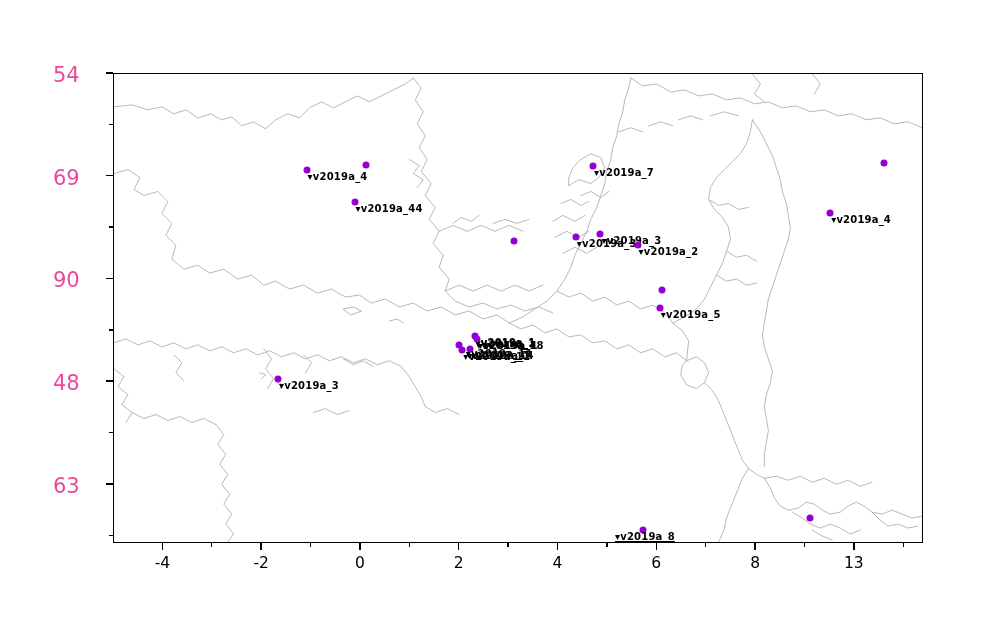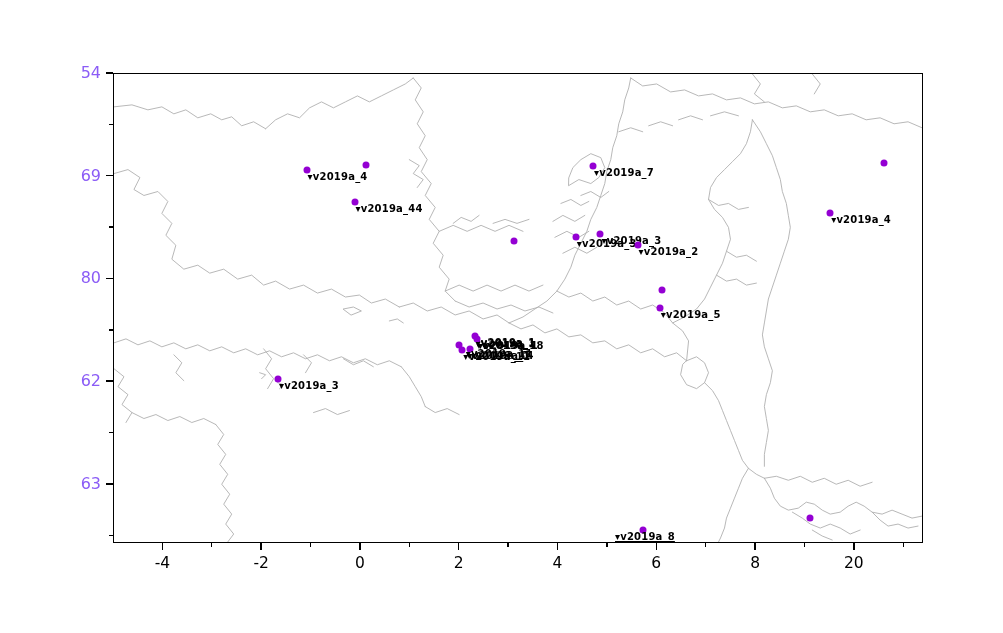--- a/index.html
+++ b/index.html
@@ -44,23 +44,22 @@
     overflow: hidden;
   }
   #map-svg {
     position: absolute;
     left: 0; top: 0;
     width: 100%;
     height: 100%;
   }
   .tick-label-y {
     position: absolute;
-    text-align: right;
-    font-size: 16px;
-    color: #8b5cf6;
+    font-size: 21px;
+    color: #ec4899;
     white-space: nowrap;
   }
   .tick-label-x {
     position: absolute;
     text-align: center;
     font-size: 15.5px;
     color: #000000;
     white-space: nowrap;
   }
   .tick-mark {
@@ -216,23 +215,23 @@
         <div class="point-label" style="left: 351.671px; top: 274.268px;">▾v2019a_11</div>
         <div class="point-label" style="left: 352.659px; top: 276.322px;">▾v2019a_14</div>
       </div>
 
   </div>
 
   <div id="ticks-layer">
       <div class="tick-mark" style="left: 106px; top: 483.229px; width: 7px; height: 1.4px;"></div>
       <div class="tick-label-y" style="left: 53px; top: 473.929px; width: 48px;">63</div>
       <div class="tick-mark" style="left: 106px; top: 380.497px; width: 7px; height: 1.4px;"></div>
-      <div class="tick-label-y" style="left: 53px; top: 371.197px; width: 48px;">62</div>
+      <div class="tick-label-y" style="left: 53px; top: 371.197px; width: 48px;">48</div>
       <div class="tick-mark" style="left: 106px; top: 277.764px; width: 7px; height: 1.4px;"></div>
-      <div class="tick-label-y" style="left: 53px; top: 268.464px; width: 48px;">80</div>
+      <div class="tick-label-y" style="left: 53px; top: 268.464px; width: 48px;">90</div>
       <div class="tick-mark" style="left: 106px; top: 175.032px; width: 7px; height: 1.4px;"></div>
       <div class="tick-label-y" style="left: 53px; top: 165.732px; width: 48px;">69</div>
       <div class="tick-mark" style="left: 106px; top: 72.3px; width: 7px; height: 1.4px;"></div>
       <div class="tick-label-y" style="left: 53px; top: 63px; width: 48px;">54</div>
       <div class="tick-mark" style="left: 109px; top: 534.595px; width: 4px; height: 1.4px;"></div>
       <div class="tick-mark" style="left: 109px; top: 431.863px; width: 4px; height: 1.4px;"></div>
       <div class="tick-mark" style="left: 109px; top: 329.131px; width: 4px; height: 1.4px;"></div>
       <div class="tick-mark" style="left: 109px; top: 226.398px; width: 4px; height: 1.4px;"></div>
       <div class="tick-mark" style="left: 109px; top: 123.666px; width: 4px; height: 1.4px;"></div>
       <div class="tick-mark" style="left: 161.69px; top: 543px; width: 1.4px; height: 7px;"></div>
@@ -243,21 +242,21 @@
       <div class="tick-label-x" style="left: 329.951px; top: 554px; width: 60px;">0</div>
       <div class="tick-mark" style="left: 458.032px; top: 543px; width: 1.4px; height: 7px;"></div>
       <div class="tick-label-x" style="left: 428.732px; top: 554px; width: 60px;">2</div>
       <div class="tick-mark" style="left: 556.812px; top: 543px; width: 1.4px; height: 7px;"></div>
       <div class="tick-label-x" style="left: 527.512px; top: 554px; width: 60px;">4</div>
       <div class="tick-mark" style="left: 655.593px; top: 543px; width: 1.4px; height: 7px;"></div>
       <div class="tick-label-x" style="left: 626.293px; top: 554px; width: 60px;">6</div>
       <div class="tick-mark" style="left: 754.373px; top: 543px; width: 1.4px; height: 7px;"></div>
       <div class="tick-label-x" style="left: 725.073px; top: 554px; width: 60px;">8</div>
       <div class="tick-mark" style="left: 853.154px; top: 543px; width: 1.4px; height: 7px;"></div>
-      <div class="tick-label-x" style="left: 823.854px; top: 554px; width: 60px;">20</div>
+      <div class="tick-label-x" style="left: 823.854px; top: 554px; width: 60px;">13</div>
       <div class="tick-mark" style="left: 211.08px; top: 543px; width: 1.4px; height: 4px;"></div>
       <div class="tick-mark" style="left: 309.861px; top: 543px; width: 1.4px; height: 4px;"></div>
       <div class="tick-mark" style="left: 408.641px; top: 543px; width: 1.4px; height: 4px;"></div>
       <div class="tick-mark" style="left: 507.422px; top: 543px; width: 1.4px; height: 4px;"></div>
       <div class="tick-mark" style="left: 606.202px; top: 543px; width: 1.4px; height: 4px;"></div>
       <div class="tick-mark" style="left: 704.983px; top: 543px; width: 1.4px; height: 4px;"></div>
       <div class="tick-mark" style="left: 803.763px; top: 543px; width: 1.4px; height: 4px;"></div>
       <div class="tick-mark" style="left: 902.544px; top: 543px; width: 1.4px; height: 4px;"></div>
     </div>
 

